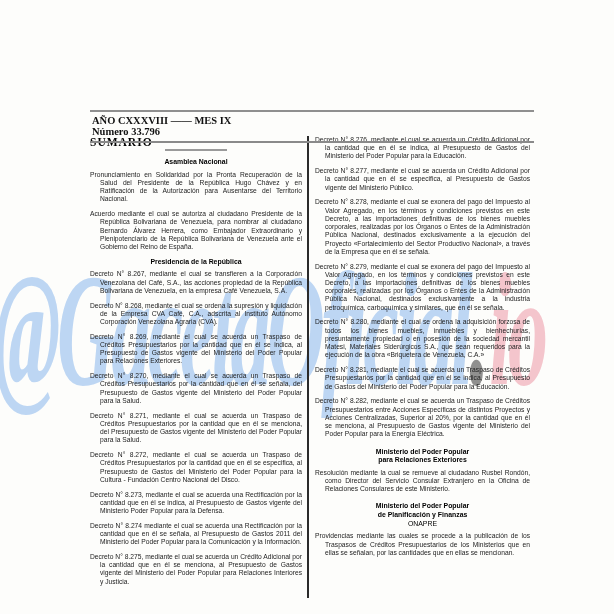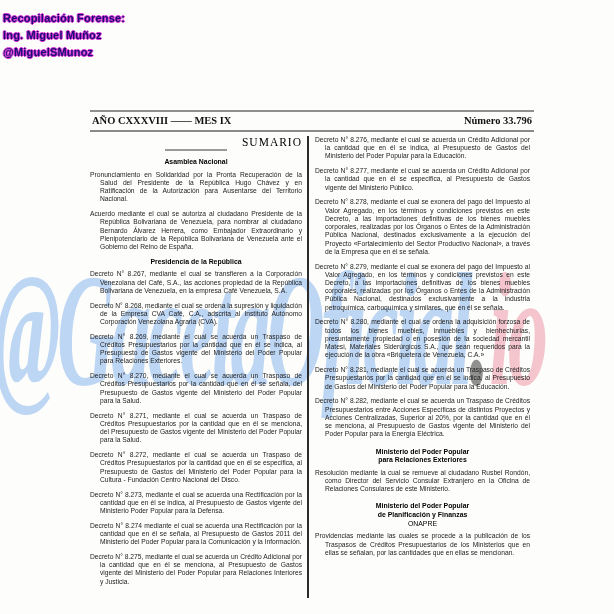--- a/index.html
+++ b/index.html
@@ -24,32 +24,32 @@
     color:#191070;
     text-shadow:1px 0 0 #d535d5,-1px 0 0 #d535d5,0 1px 0 #d535d5,0 -1px 0 #d535d5;
   }
   
   .masthead{position:absolute;left:88px;top:8px;z-index:2;}
   
   .infobar{
     position:absolute;left:90px;top:110px;width:440px;z-index:2;
     border-top:2px solid #8f8f8f;border-bottom:2px solid #8a8a8a;
     padding:3px 2px 4px 2px;display:flex;justify-content:space-between;align-items:baseline;
-    font-family:"Liberation Serif",serif;font-weight:bold;font-size:10.5px;color:#111;
+    font-family:"Liberation Serif",serif;font-weight:bold;font-size:10.5px;color:#111;flex-direction:column;
   }
   
   .columns{
     position:absolute;left:90px;top:136px;width:442px;height:462px;z-index:1;
     display:flex;
   }
   .col-left{width:212px;}
   .col-divider{width:2px;background:#2b2b2b;margin:0 6px 0 5px;align-self:stretch;}
   .col-right{width:215px;}
   .sumario{
-    text-align:right;font-family:"Liberation Serif",serif;font-weight:normal;
+    text-align:left;font-family:"Liberation Serif",serif;font-weight:bold;
     font-size:11.5px;letter-spacing:1px;color:#000;margin:0 0 1px 0;
   }
   .sumario-rule{width:62px;height:2px;background:#9a9a9a;margin:1px auto 7px auto;}
   .section-heading{
     font-size:6.9px;font-weight:bold;text-align:center;color:#000;
     margin:3px 0 4px 0;line-height:1.25;
   }
   .ministry{margin-top:9px;}
   .ministry .sub{font-weight:normal;}
   .entry{
@@ -59,25 +59,20 @@
 </style>
 </head>
 <body>
 
 <div class="page">
 
   <div class="watermark">
     <span class="wm-blue">@GacetaOficial</span><span class="wm-dot">.</span><span class="wm-pink">io</span>
   </div>
 
-  <div class="forensic">
-    <div>Recopilación Forense:</div>
-    <div>Ing. Miguel Muñoz</div>
-    <div>@MiguelSMunoz</div>
-  </div>
 
 
   <div class="infobar">
     <span>AÑO CXXXVIII —— MES IX</span>
     <span>Número 33.796</span>
   </div>
 
   <div class="columns">
 
     <div class="col-left">

